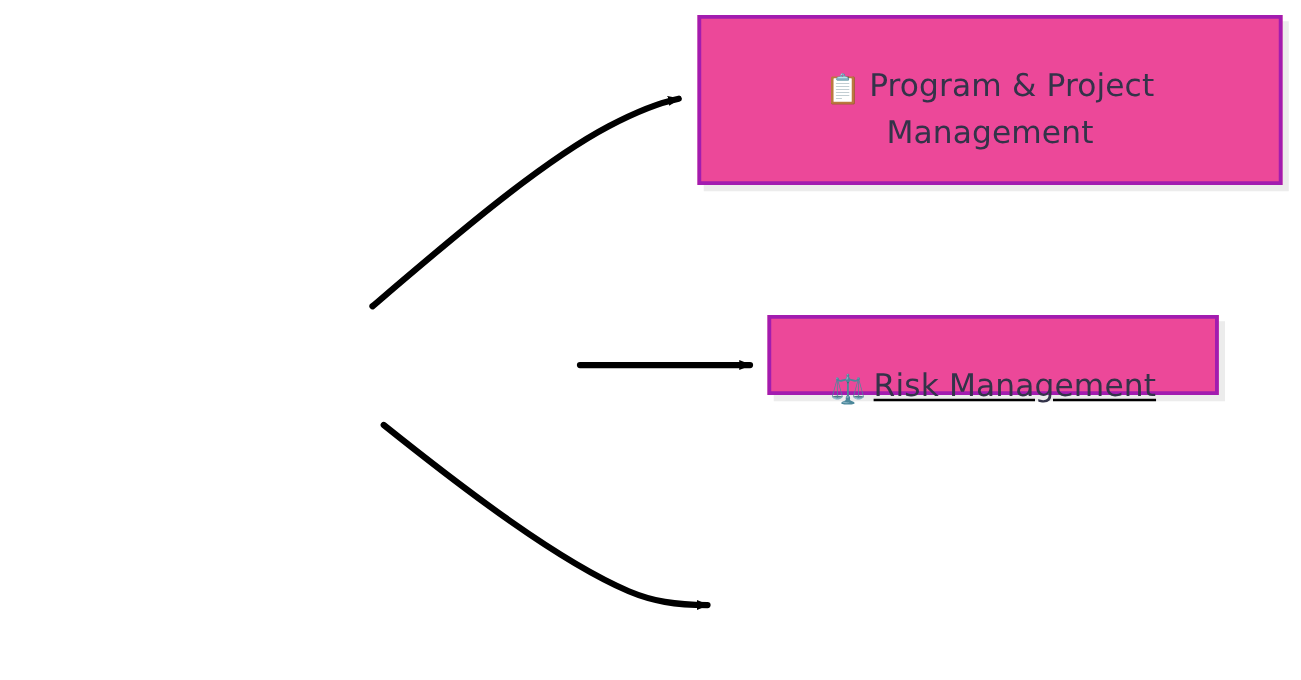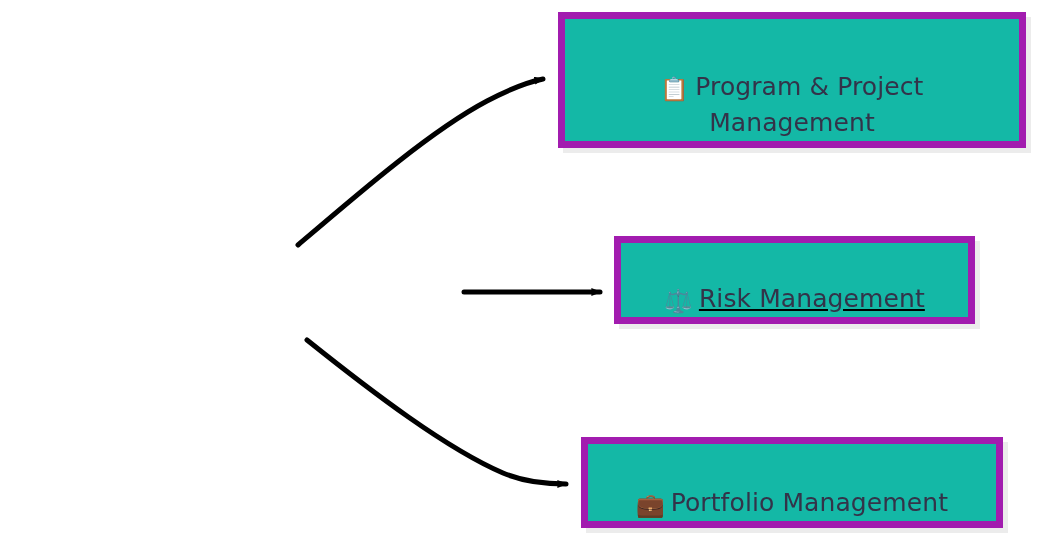--- a/index.html
+++ b/index.html
@@ -19,25 +19,25 @@
     position: absolute;
     left: 0;
     top: 0;
     width: 1041px;
     height: 544px;
     pointer-events: none;
   }
   .node {
     position: absolute;
     box-sizing: border-box;
-    background: #14b8a6;
-    border: 7px solid #a21caf;
+    background: #ec4899;
+    border: 3px solid #a21caf;
     box-shadow: 5px 5px 0 0 #ececec;
     display: flex;
-    align-items: flex-end;
+    align-items: flex-start;
     justify-content: center;
     text-align: center;
     z-index: 2;
   }
   .node-label {
     color: #333349;
     font-size: 25px;
     line-height: 1.45;
     letter-spacing: 0.1px;
     white-space: pre-line;
@@ -46,21 +46,21 @@
   .node-icon {
     font-size: 23px;
     line-height: 1;
     display: inline-block;
     vertical-align: -2px;
     margin-right: 6px;
   }
   
   #node-governance { left: 14px;  top: 245px; width: 450px; height: 95px; }
   #node-program    { left: 558px; top: 12px;  width: 468px; height: 136px; }
-  #node-risk       { left: 614px; top: 236px; width: 361px; height: 88px; text-decoration: underline; }
+  #node-risk       { left: 614px; top: 252px; width: 361px; height: 64px; text-decoration: underline; }
   #node-portfolio  { left: 581px; top: 437px; width: 422px; height: 91px; }
 </style>
 </head>
 <body>
 
 <div id="canvas">
 
   <svg id="edge-layer" viewBox="0 0 1041 544" width="1041" height="544" xmlns="http://www.w3.org/2000/svg">
     <defs>
       <marker id="arrowhead" markerWidth="10" markerHeight="10" refX="8.6" refY="4" orient="auto" markerUnits="userSpaceOnUse">
@@ -82,19 +82,14 @@
 Management</span>
     </div>
   </div>
 
   <div class="node" id="node-risk">
     <div class="node-label">
       <span class="node-icon">⚖️</span><span>Risk Management</span>
     </div>
   </div>
 
-  <div class="node" id="node-portfolio">
-    <div class="node-label">
-      <span class="node-icon">💼</span><span>Portfolio Management</span>
-    </div>
-  </div>
 
 </div>
 
 </body></html>

